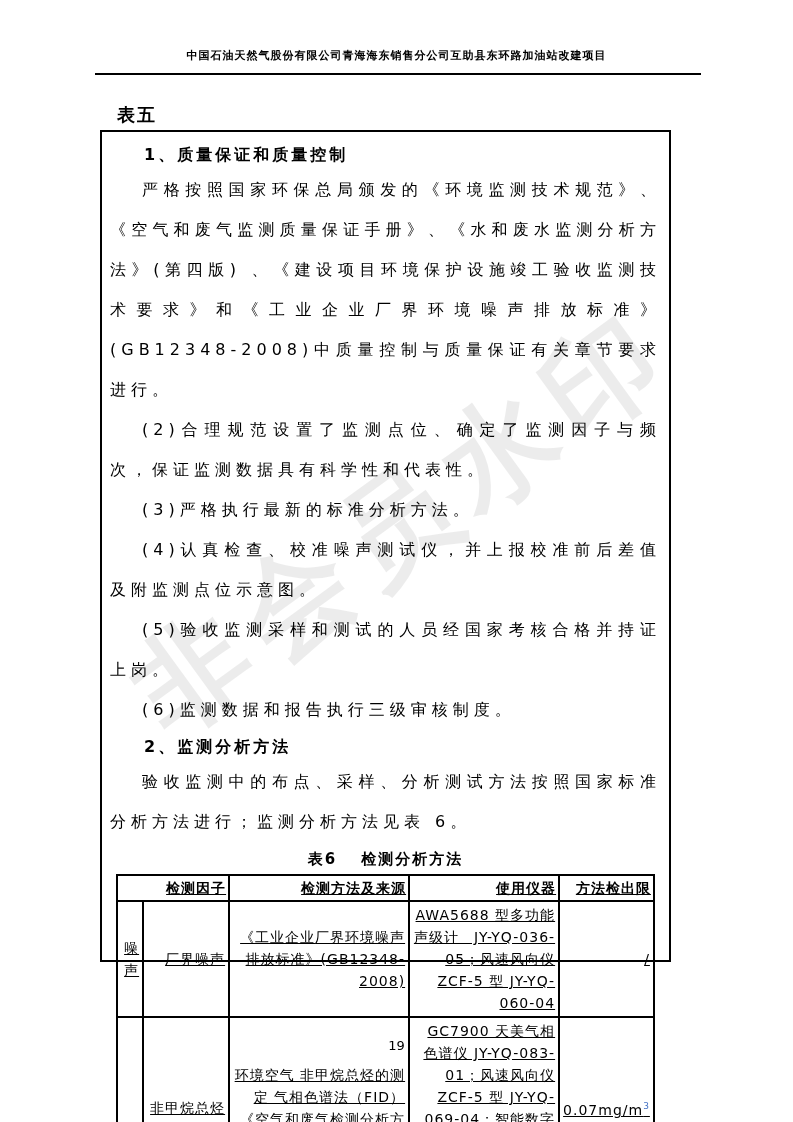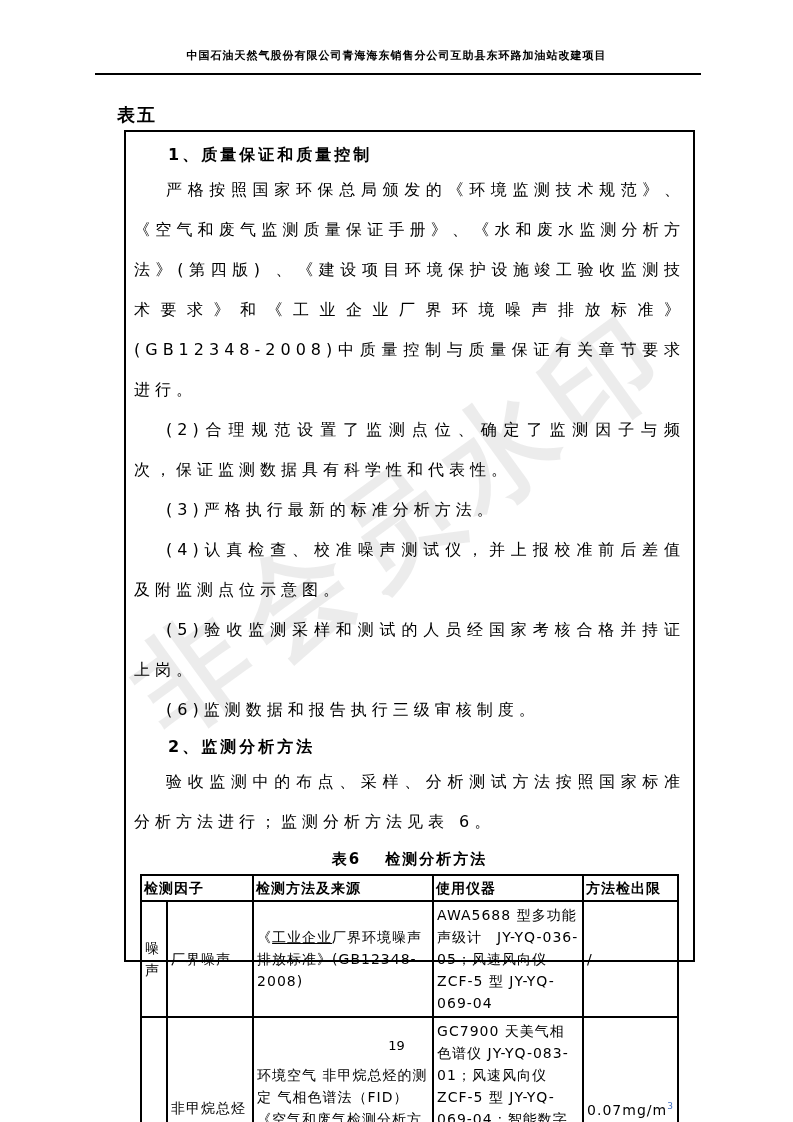--- a/index.html
+++ b/index.html
@@ -15,39 +15,39 @@
   .doc-header-rule{
     position:absolute;top:73px;left:95px;width:606px;height:0;
     border-top:2px solid #000;
   }
   .sheet-label{
     position:absolute;top:95px;left:117px;font-size:18px;font-weight:bold;
     letter-spacing:2px;
     margin-top:8px;
   }
   .content-box{
-    position:absolute;left:124px;top:130px;width:571px;height:832px;
+    position:absolute;left:100px;top:130px;width:571px;height:832px;
     border:2px solid #000;box-sizing:border-box;padding:6px 8px 6px 8px;
   }
   .sec-heading{
     font-size:16px;font-weight:bold;line-height:30px;margin:2px 0 0 34px;
     letter-spacing:3px;
   }
   .para{
     font-size:16px;line-height:40px;margin:0;text-align:justify;
     text-indent:2em;letter-spacing:5px;
   }
   .tbl-caption{
     text-align:center;font-size:15px;font-weight:bold;line-height:26px;
     margin-top:4px;letter-spacing:2px;
   }
   table.t6{border-collapse:collapse;margin:2px auto 0 auto;table-layout:fixed;}
   table.t6 th,table.t6 td{
-    border:2px solid #000;text-align:left;vertical-align:middle;
-    font-size:14px;line-height:22px;padding:2px 3px;letter-spacing:1px;
+    border:2px solid #000;text-align:right;vertical-align:middle;
+    font-size:14px;line-height:22px;padding:2px 3px;letter-spacing:1px;text-decoration:underline;
   }
   table.t6 th{font-weight:bold;padding:1px 2px;}
   .col-cat{width:26px;}
   .col-factor{width:86px;}
   .col-method{width:180px;}
   .col-instr{width:150px;}
   .col-limit{width:92px;}
   td.cat-cell{word-break:break-all;padding:2px 5px;}
   td.instr-cell{font-size:13px;letter-spacing:0.5px;}
   td.method-left{text-align:justify;text-align-last:left;}
@@ -102,21 +102,21 @@
           <tr>
         <th colspan="2">检测因子</th>
         <th>检测方法及来源</th>
         <th>使用仪器</th>
         <th>方法检出限</th>
       </tr>
       <tr style="height:70px;">
         <td class="cat-cell">噪声</td>
         <td>厂界噪声</td>
         <td><span>《</span><span class="u-mark">工业企业</span><span>厂界环境噪声排放标准》(GB12348-2008)</span></td>
-        <td class="instr-cell">AWA5688 型多功能声级计　JY-YQ-036-05；风速风向仪 ZCF-5 型 JY-YQ-069-04</td>
+        <td class="instr-cell">AWA5688 型多功能声级计　JY-YQ-036-05；风速风向仪 ZCF-5 型 JY-YQ-060-04</td>
         <td>/</td>
       </tr>
       <tr style="height:110px;">
         <td class="cat-cell" rowspan="2">废气</td>
         <td>非甲烷总烃</td>
         <td class="method-left">环境空气 非甲烷总烃的测定 气相色谱法（FID）《空气和废气检测分析方法》（第四版）</td>
         <td class="instr-cell">GC7900 天美气相色谱仪 JY-YQ-083-01；风速风向仪 ZCF-5 型 JY-YQ-069-04；智能数字大气压力及计 DW476-1 JY-YQ-038-04</td>
         <td><span>0.07mg/m</span><sup class="limit-sup">3</sup></td>
       </tr>
       <tr style="height:52px;">

